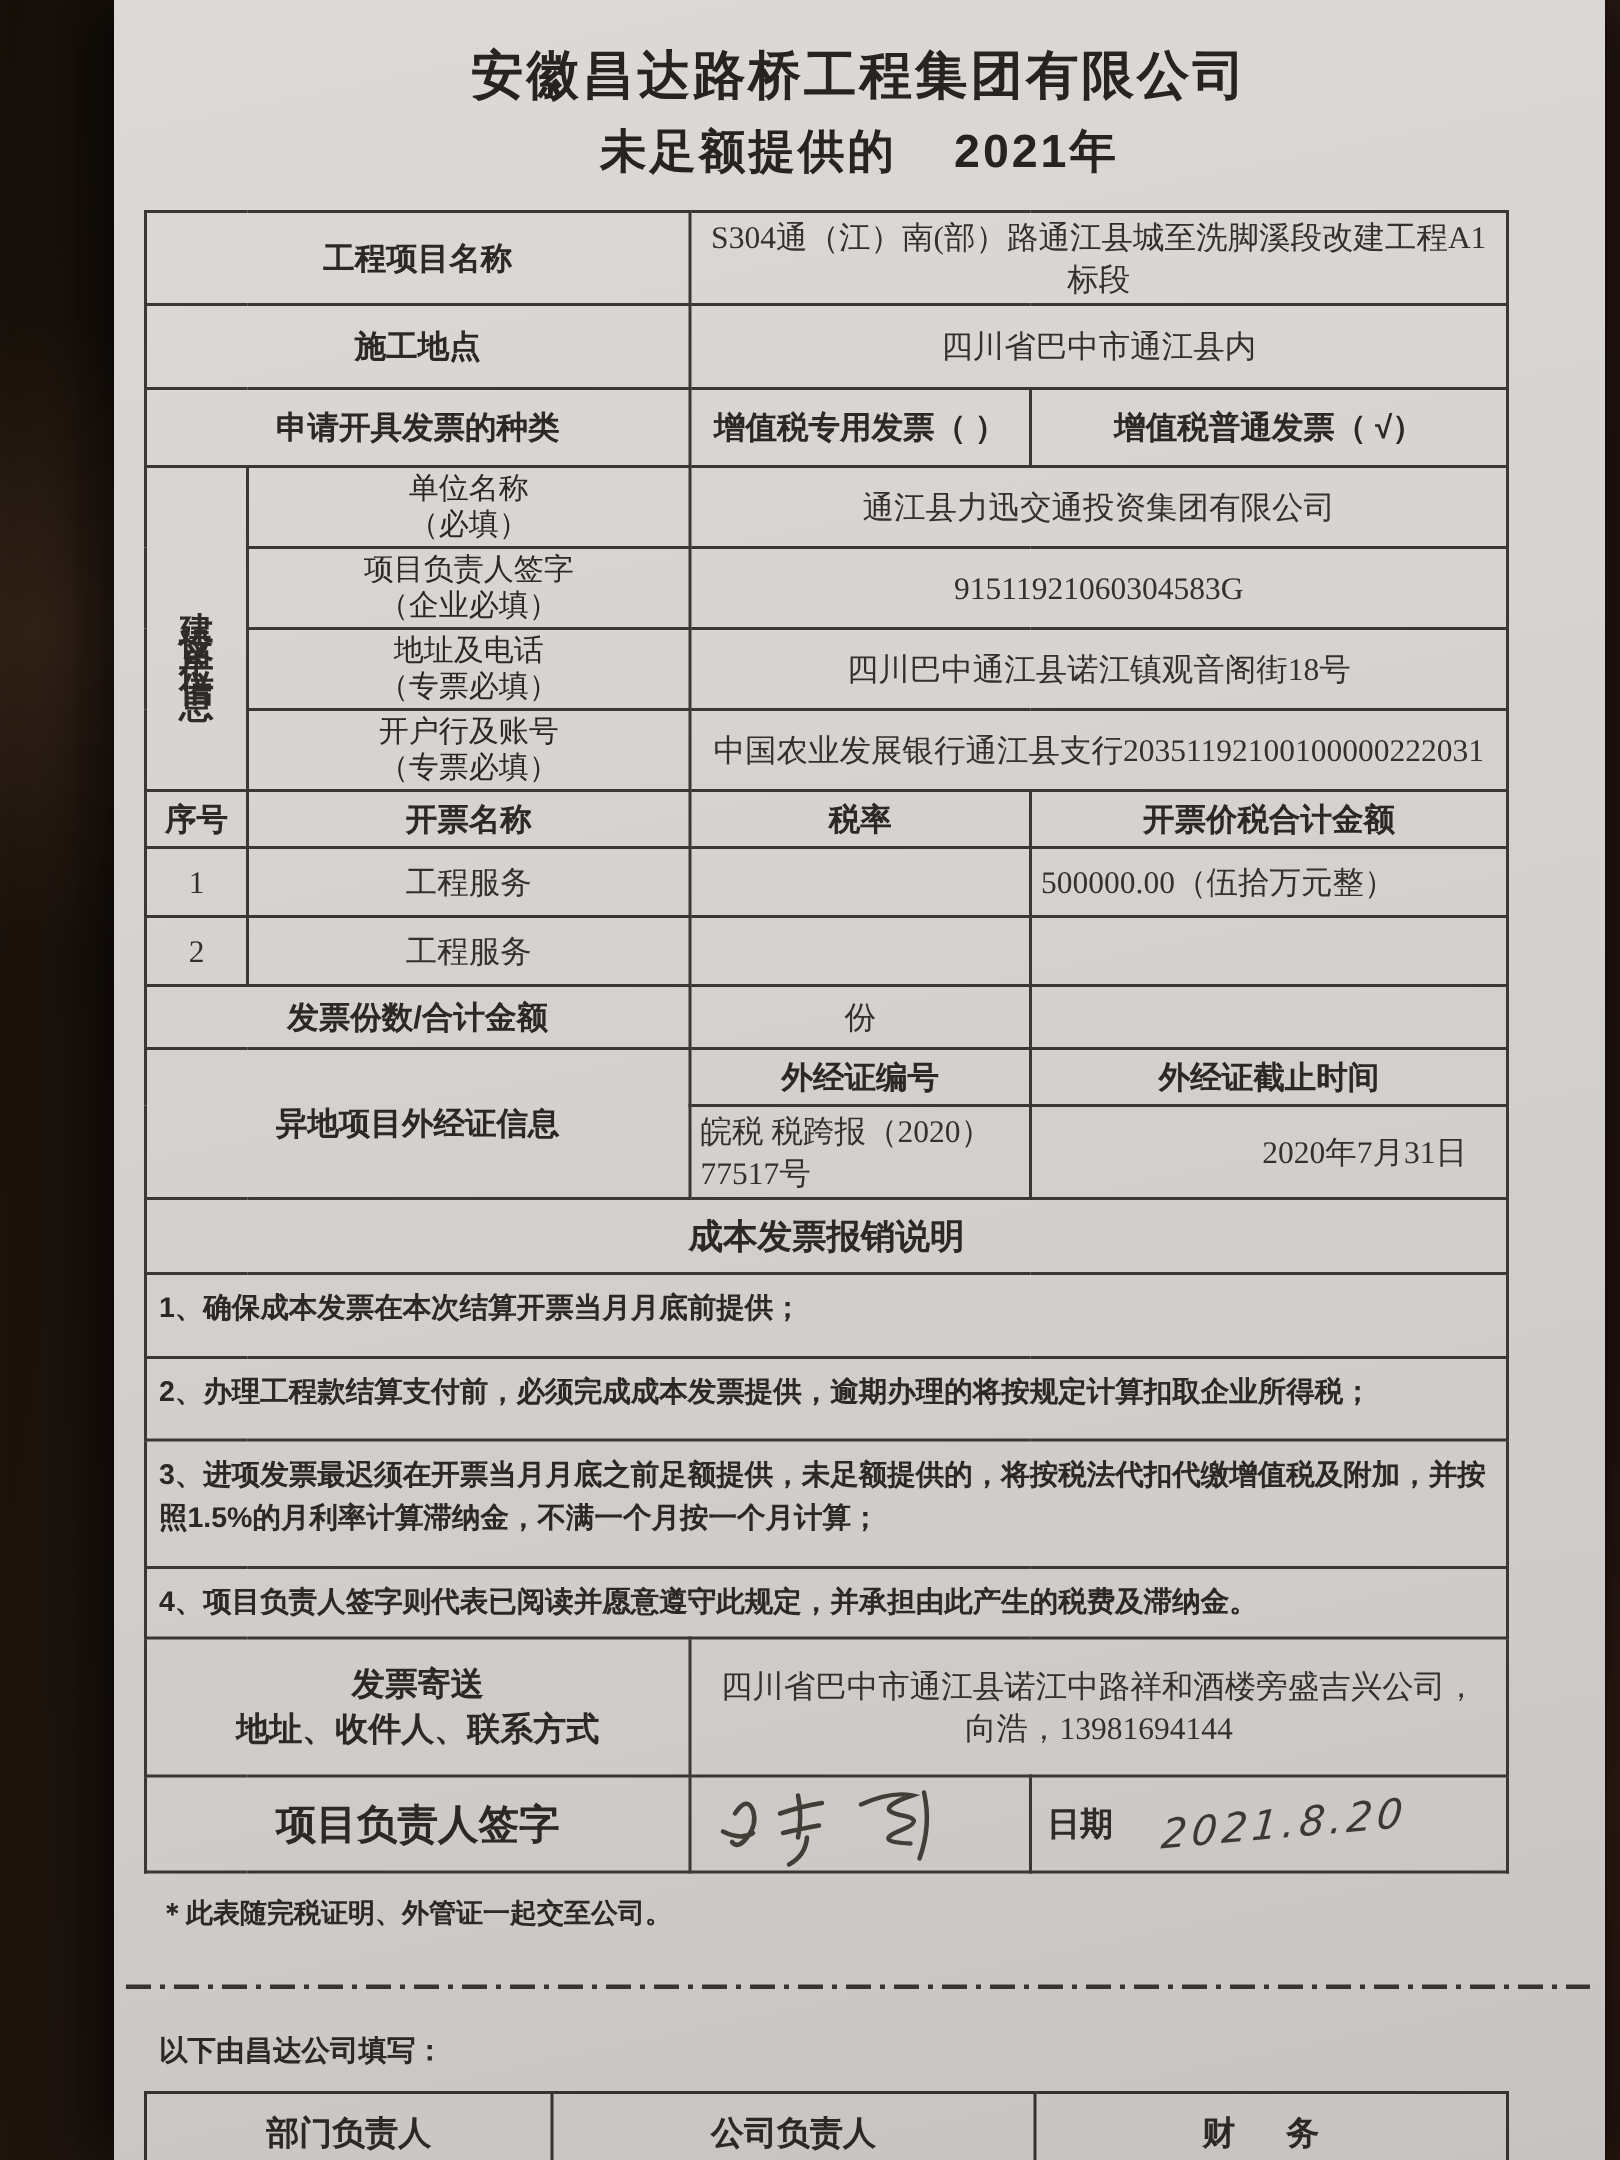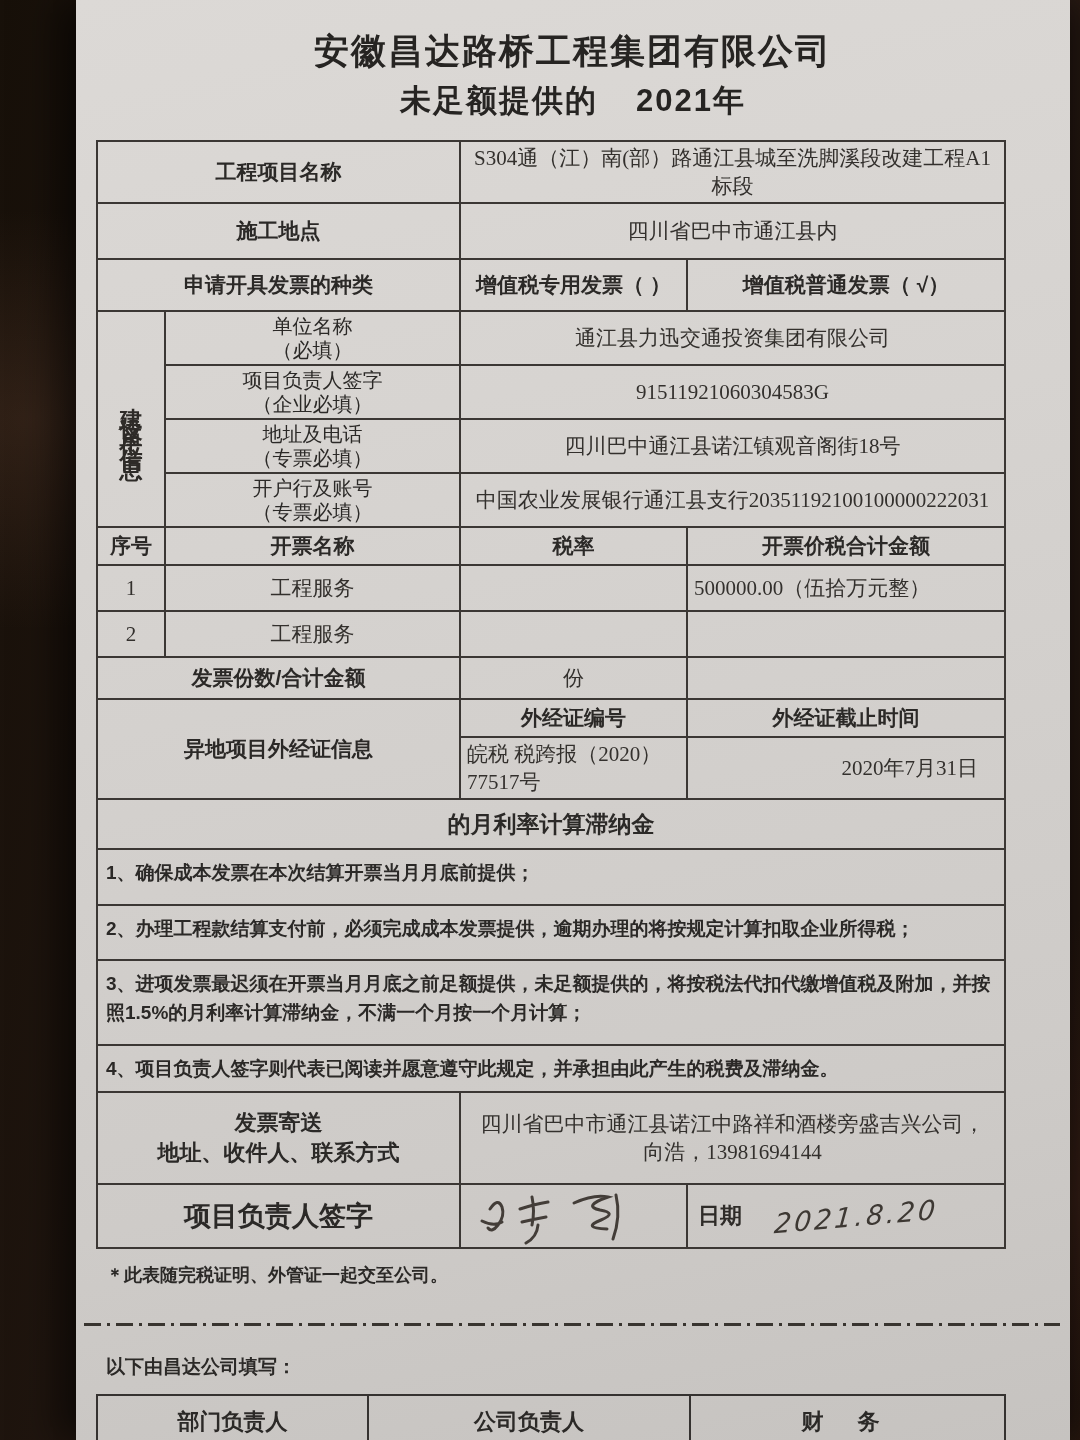--- a/index.html
+++ b/index.html
@@ -153,21 +153,21 @@
       <td colspan="2" rowspan="2" class="lbl">异地项目外经证信息</td>
       <td class="lbl">外经证编号</td>
       <td class="lbl">外经证截止时间</td>
     </tr>
     <tr style="height:52px">
       <td class="val val-left">皖税 税跨报（2020）77517号</td>
       <td class="val val-right">2020年7月31日</td>
     </tr>
 
     <tr style="height:50px">
-      <td colspan="4" class="lbl" style="font-size:23px">的月利率计算滞纳金</td>
+      <td colspan="4" class="lbl" style="font-size:23px">成本发票报销说明</td>
     </tr>
     <tr style="height:50px">
       <td colspan="4" class="notes-cell">1、确保成本发票在本次结算开票当月月底前提供；</td>
     </tr>
     <tr style="height:50px">
       <td colspan="4" class="notes-cell">2、办理工程款结算支付前，必须完成成本发票提供，逾期办理的将按规定计算扣取企业所得税；</td>
     </tr>
     <tr style="height:66px">
       <td colspan="4" class="notes-cell">3、进项发票最迟须在开票当月月底之前足额提供，未足额提供的，将按税法代扣代缴增值税及附加，并按照1.5%的月利率计算滞纳金，不满一个月按一个月计算；</td>
     </tr>

